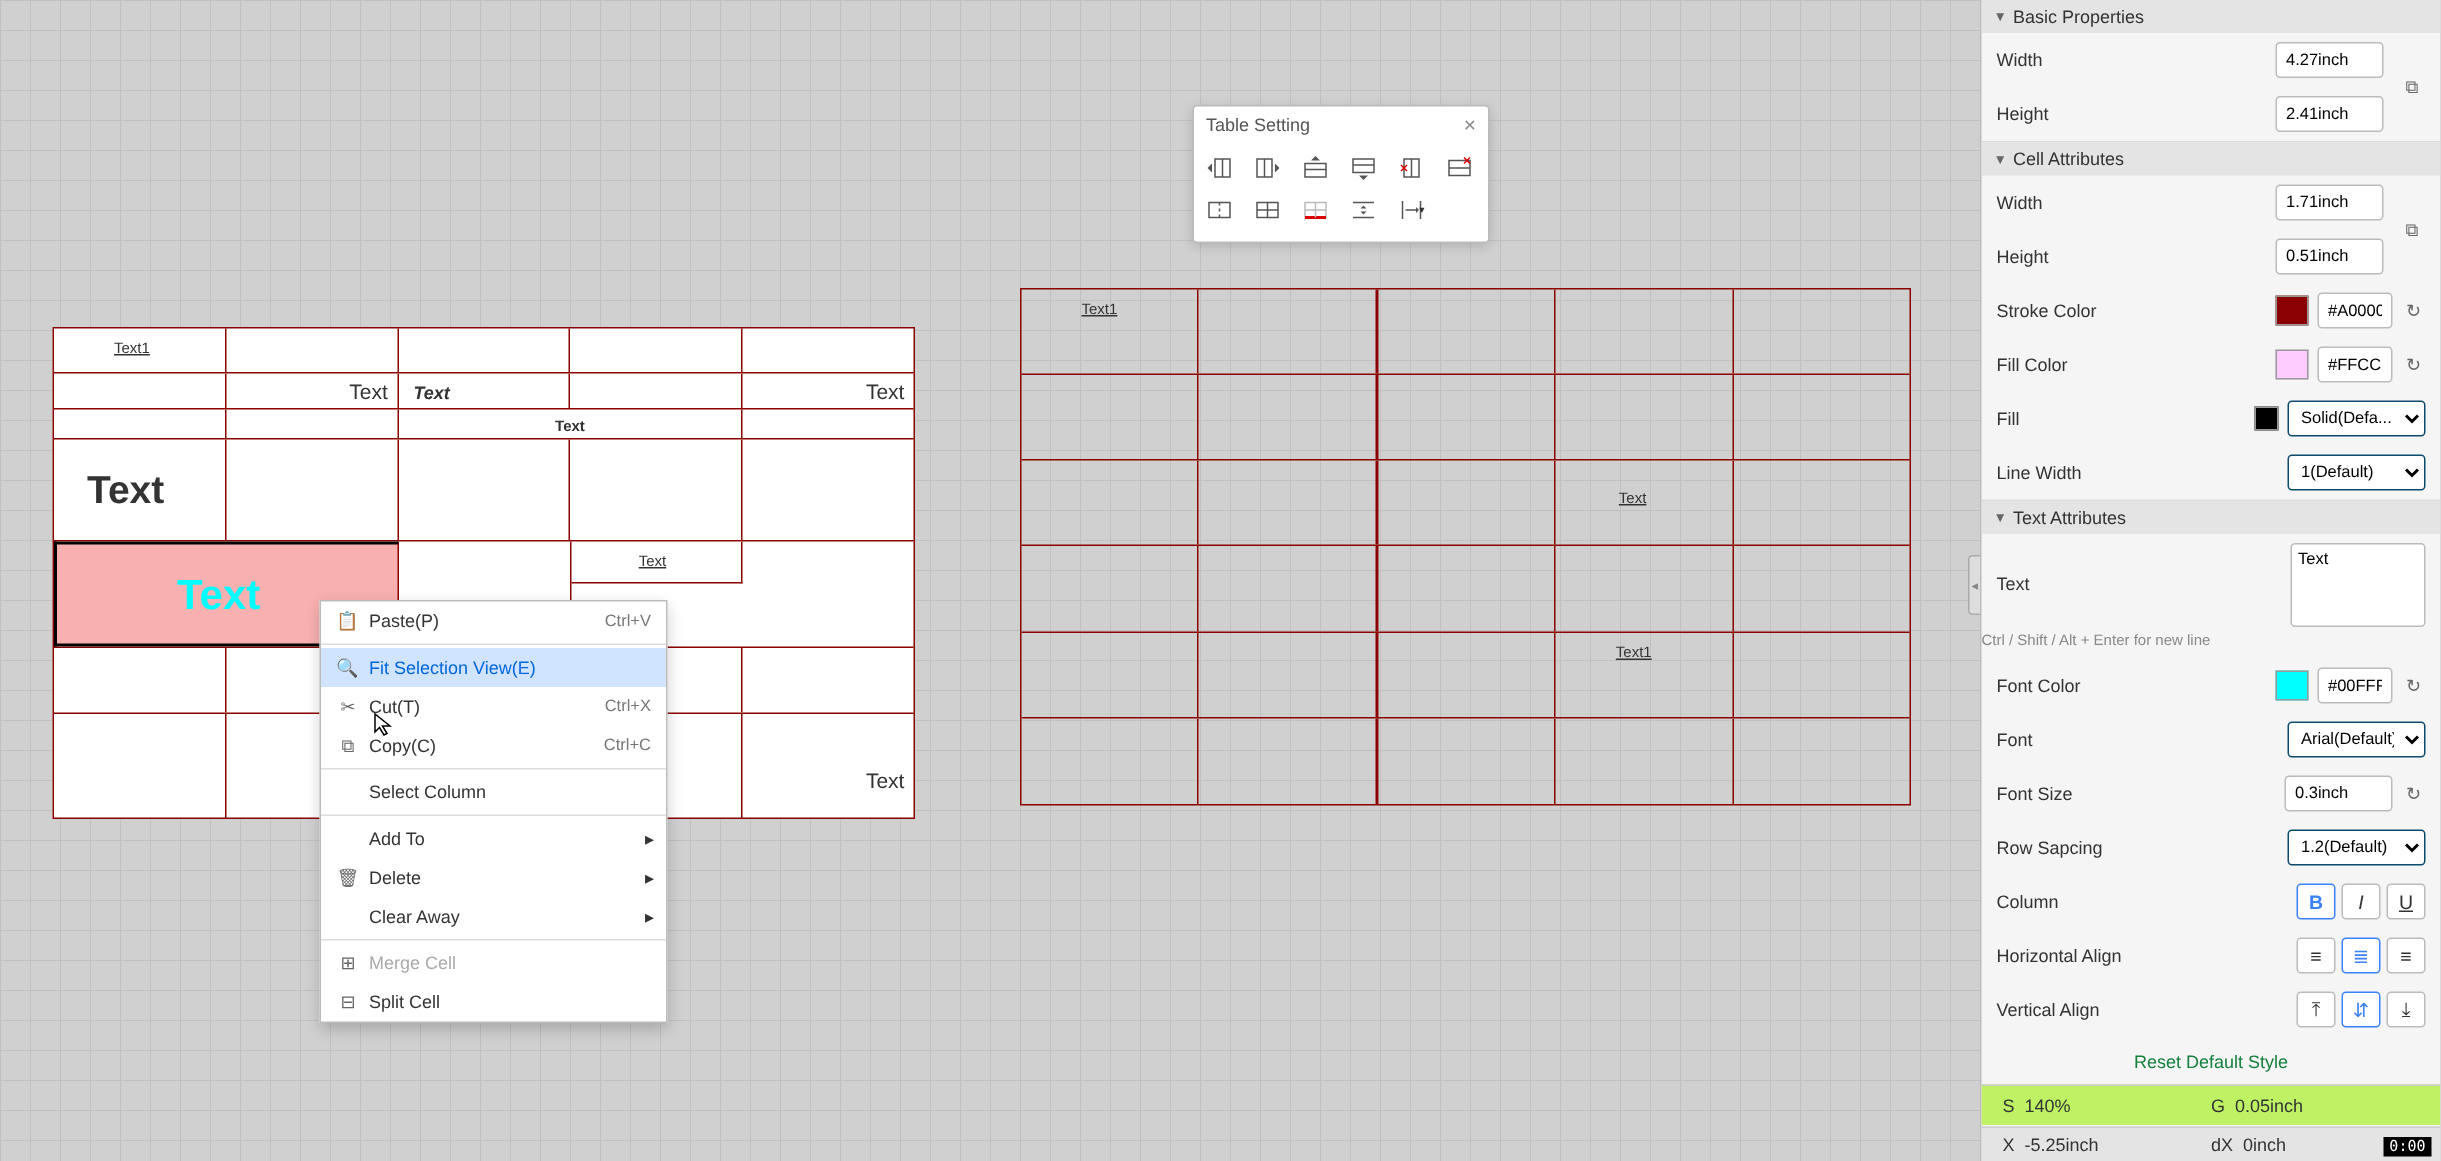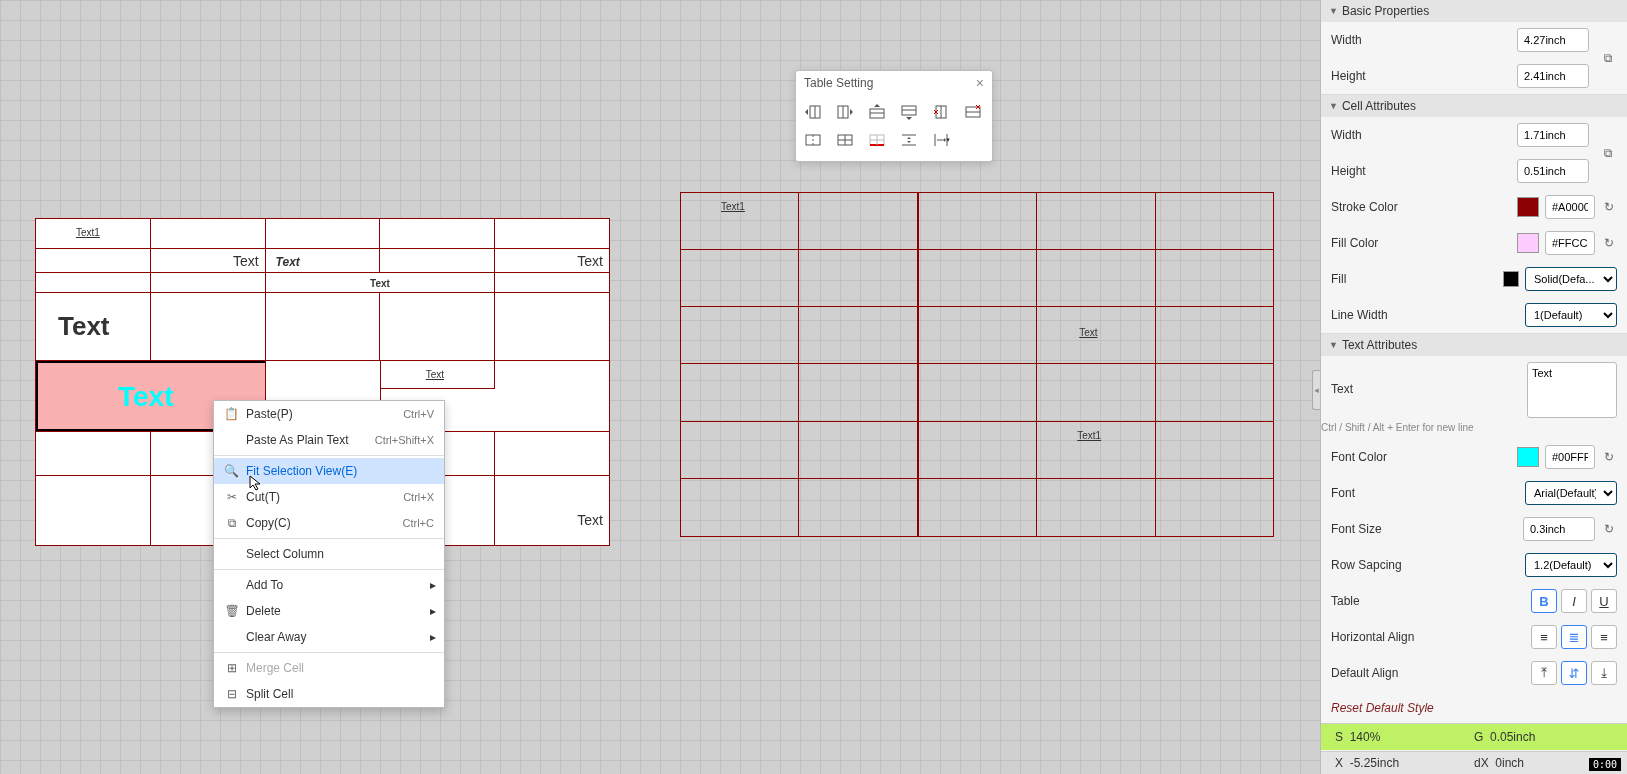--- a/index.html
+++ b/index.html
@@ -71,21 +71,21 @@
 .panel .srow input.val { width: 72px; height: 24px; border: 1px solid #bbb; border-radius: 3px; padding: 0 6px; font-size: 11px; text-align: left; background: #fff; }
 .panel .srow select.val { width: 92px; height: 24px; border: 1px solid #0c4a6e; border-radius: 3px; font-size: 11px; background: #fff; padding: 0 4px; }
 .panel .swatch { width: 22px; height: 20px; border: 1px solid #999; }
 .panel .lockico { width: 18px; height: 18px; display: flex; align-items: center; justify-content: center; color: #666; cursor: pointer; }
 .panel .refresh { width: 16px; height: 16px; color: #666; cursor: pointer; display: flex; align-items: center; justify-content: center; }
 .panel textarea.txt { width: 90px; height: 56px; border: 1px solid #bbb; border-radius: 3px; font-size: 11px; padding: 4px; resize: none; }
 .panel .hint { font-size: 10px; color: #888; text-align: left; padding-right: 12px; margin-top: -2px; margin-bottom: 6px; }
 .panel .btngrp { display: flex; gap: 4px; }
 .panel .btngrp .b { width: 26px; height: 24px; border: 1px solid #bbb; border-radius: 3px; background: #fff; display: flex; align-items: center; justify-content: center; cursor: pointer; font-size: 13px; }
 .panel .btngrp .b.on { border-color: #3b82f6; color: #3b82f6; }
-.panel .reset { text-align: left; color: #7f1d1d; padding: 10px; cursor: pointer; font-style: italic; }
+.panel .reset { text-align: center; color: #15803d; padding: 10px; cursor: pointer; }
 .panel .status { position: absolute; bottom: 24px; left: 0; right: 0; background: #bef264; padding: 6px 14px; font-size: 12px; display: flex; border-top: 1px solid #ccc; }
 .panel .status span { flex: 1; }
 .panel .status2 { position: absolute; bottom: 0; left: 0; right: 0; background: #e4e4e4; padding: 4px 14px; font-size: 12px; display: flex; border-top: 1px solid #ccc; }
 .panel .status2 span { flex: 1; }
 .clock { position: absolute; right: 6px; bottom: 3px; background: #000; color: #fff; font-size: 10px; padding: 1px 4px; font-family: monospace; }
 
 .midhandle { position: absolute; right: 307px; top: 370px; width: 8px; height: 40px; background: #ddd; border: 1px solid #aaa; border-right: none; border-radius: 3px 0 0 3px; cursor: pointer; display:flex; align-items:center; justify-content:center; color:#888; font-size:9px;}
 </style>
 </head>
 <body>
@@ -299,25 +299,20 @@
         </div>
     </div>
   </div>
 
   <div class="cmenu">
     <div class="mi">
         <span class="ico">📋</span>
         <span class="lbl">Paste(P)</span>
         <span class="sc">Ctrl+V</span>
       </div>
-    <div class="mi">
-        <span class="ico"></span>
-        <span class="lbl">Paste As Plain Text</span>
-        <span class="sc">Ctrl+Shift+X</span>
-      </div>
     <div class="sep"></div>
     <div class="mi active">
         <span class="ico">🔍</span>
         <span class="lbl">Fit Selection View(E)</span>
       </div>
     <div class="mi">
         <span class="ico">✂</span>
         <span class="lbl">Cut(T)</span>
         <span class="sc">Ctrl+X</span>
       </div>
@@ -456,21 +451,21 @@
     <div class="srow">
         <span class="lab">Font Size</span>
         <input class="val" value="0.3inch" style="">
         <span class="refresh">↻</span>
       </div>
     <div class="srow">
         <span class="lab">Row Sapcing</span>
         <select class="val"><option>1.2(Default)</option></select>
       </div>
     <div class="srow">
-        <span class="lab">Table</span>
+        <span class="lab">Column</span>
       <div class="btngrp">
         <div class="b on">
             <b>B</b>
           </div>
         <div class="b">
             <i>I</i>
           </div>
         <div class="b">
             <u>U</u>
           </div>
@@ -478,21 +473,21 @@
     </div>
     <div class="srow">
         <span class="lab">Horizontal Align</span>
       <div class="btngrp">
         <div class="b">≡</div>
         <div class="b on">≣</div>
         <div class="b">≡</div>
       </div>
     </div>
     <div class="srow">
-        <span class="lab">Default Align</span>
+        <span class="lab">Vertical Align</span>
       <div class="btngrp">
         <div class="b">⤒</div>
         <div class="b on">⇵</div>
         <div class="b">⤓</div>
       </div>
     </div>
     <div class="reset">Reset Default Style</div>
   </div>
 
   <div class="status">

